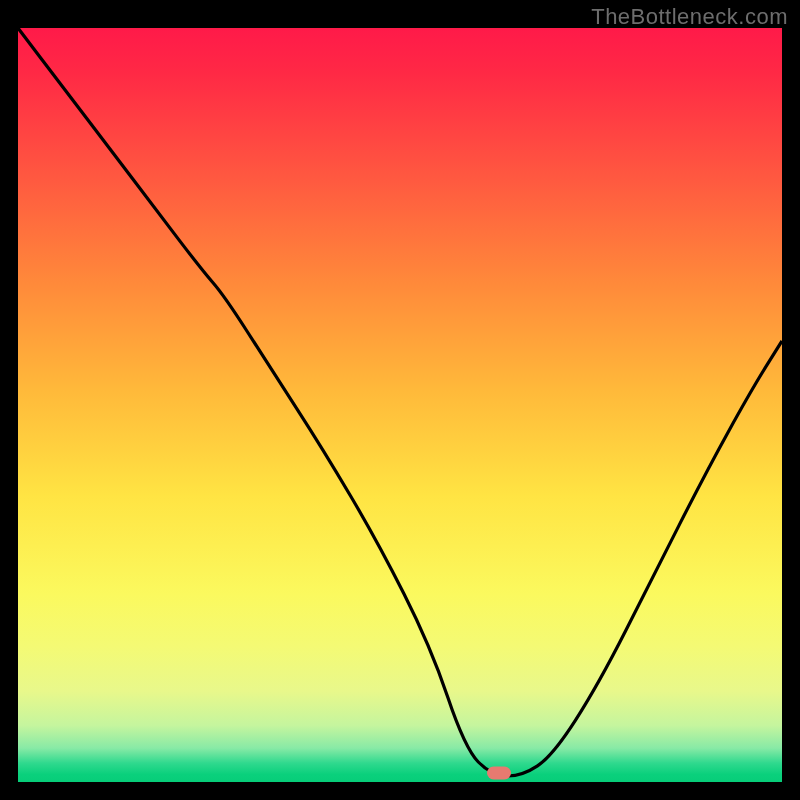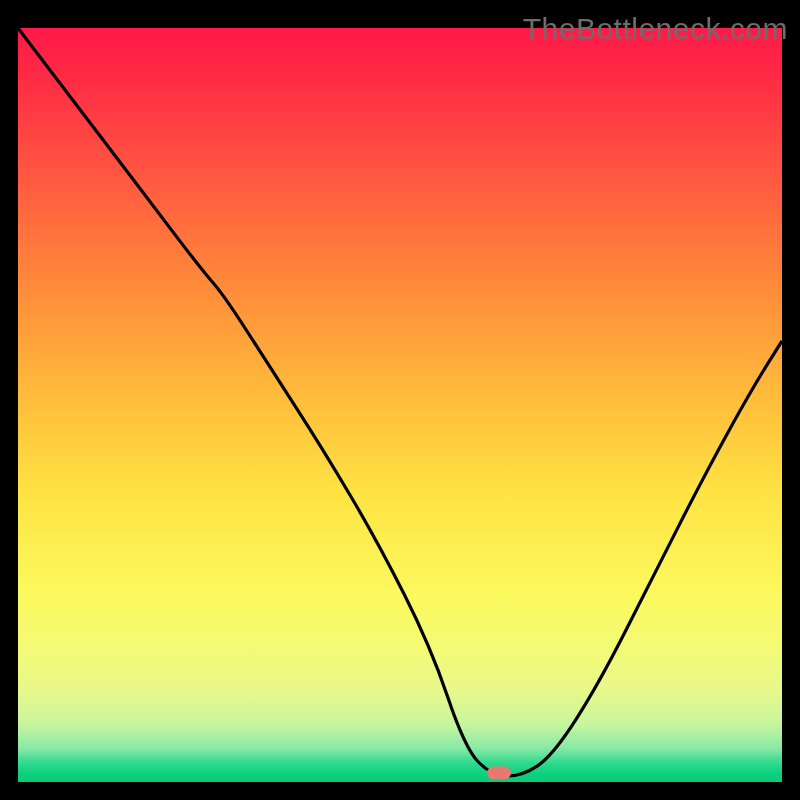--- a/index.html
+++ b/index.html
@@ -11,24 +11,24 @@
     overflow: hidden;
   }
   .outer {
     position: relative;
     width: 800px;
     height: 800px;
     background: #000;
   }
   .watermark {
     position: absolute;
-    top: 12px;
+    top: 4px;
     right: 12px;
     font-family: Arial, Helvetica, sans-serif;
-    font-size: 30px;
+    font-size: 22px;
     font-weight: 500;
     color: #6d6d6d;
     letter-spacing: 0.5px;
     z-index: 10;
   }
   .plot-area {
     position: absolute;
     left: 18px;
     top: 28px;
     width: 764px;

